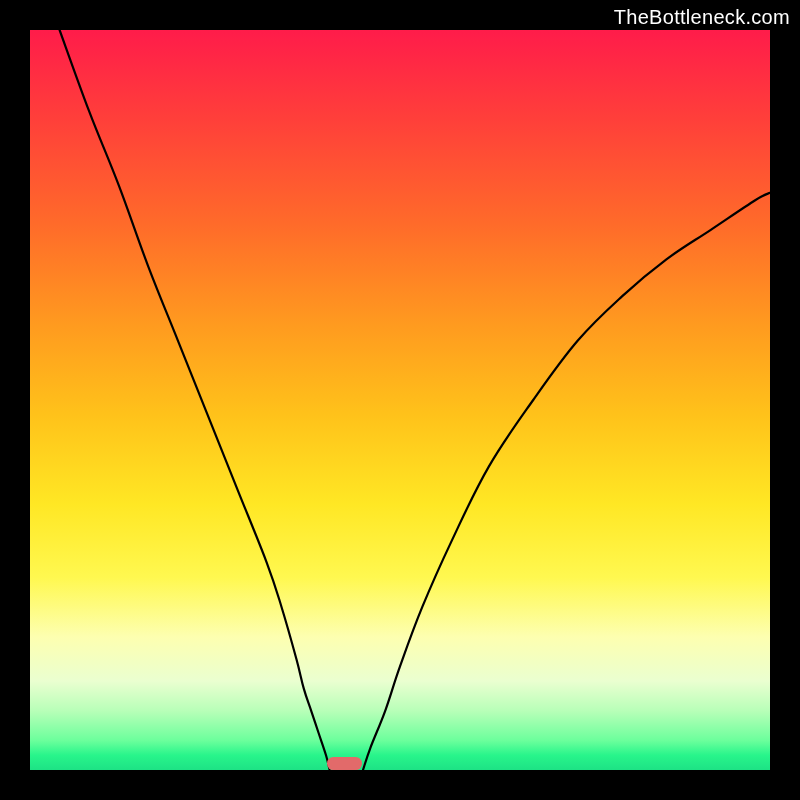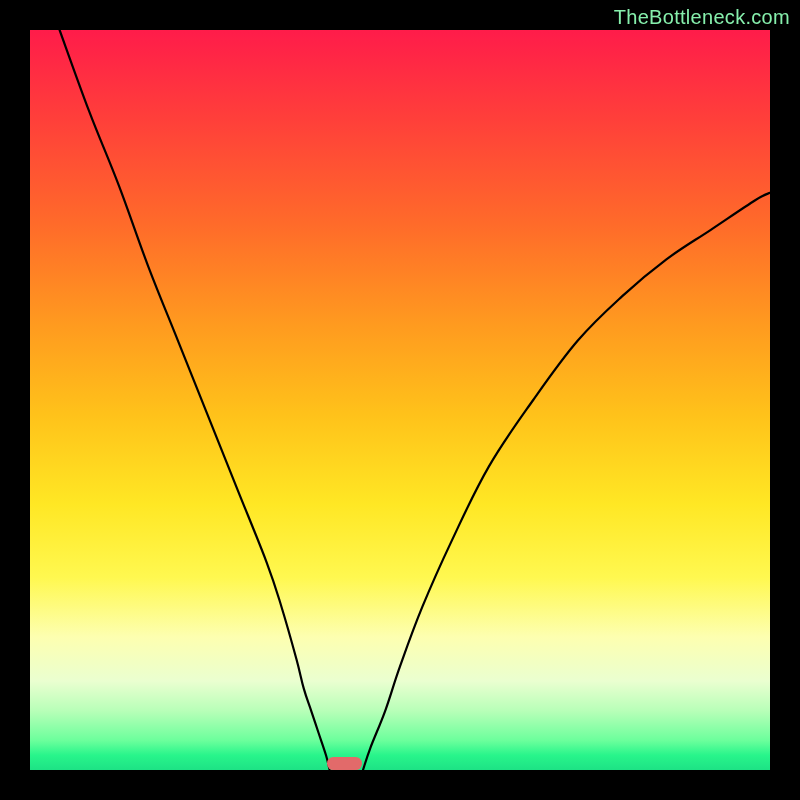--- a/index.html
+++ b/index.html
@@ -36,21 +36,21 @@
       #b8ffb8 92%,
       #6cff9c 96%,
       #28f58b 98%,
       #1de285 100%
     );
   }
   .watermark {
     position: absolute;
     top: 6px;
     right: 10px;
-    color: #86efac;
+    color: #ffffff;
     font-size: 20px;
     letter-spacing: 0.3px;
     font-weight: 500;
     user-select: none;
   }
   svg.curve {
     position: absolute;
     inset: 0;
     width: 100%;
     height: 100%;

